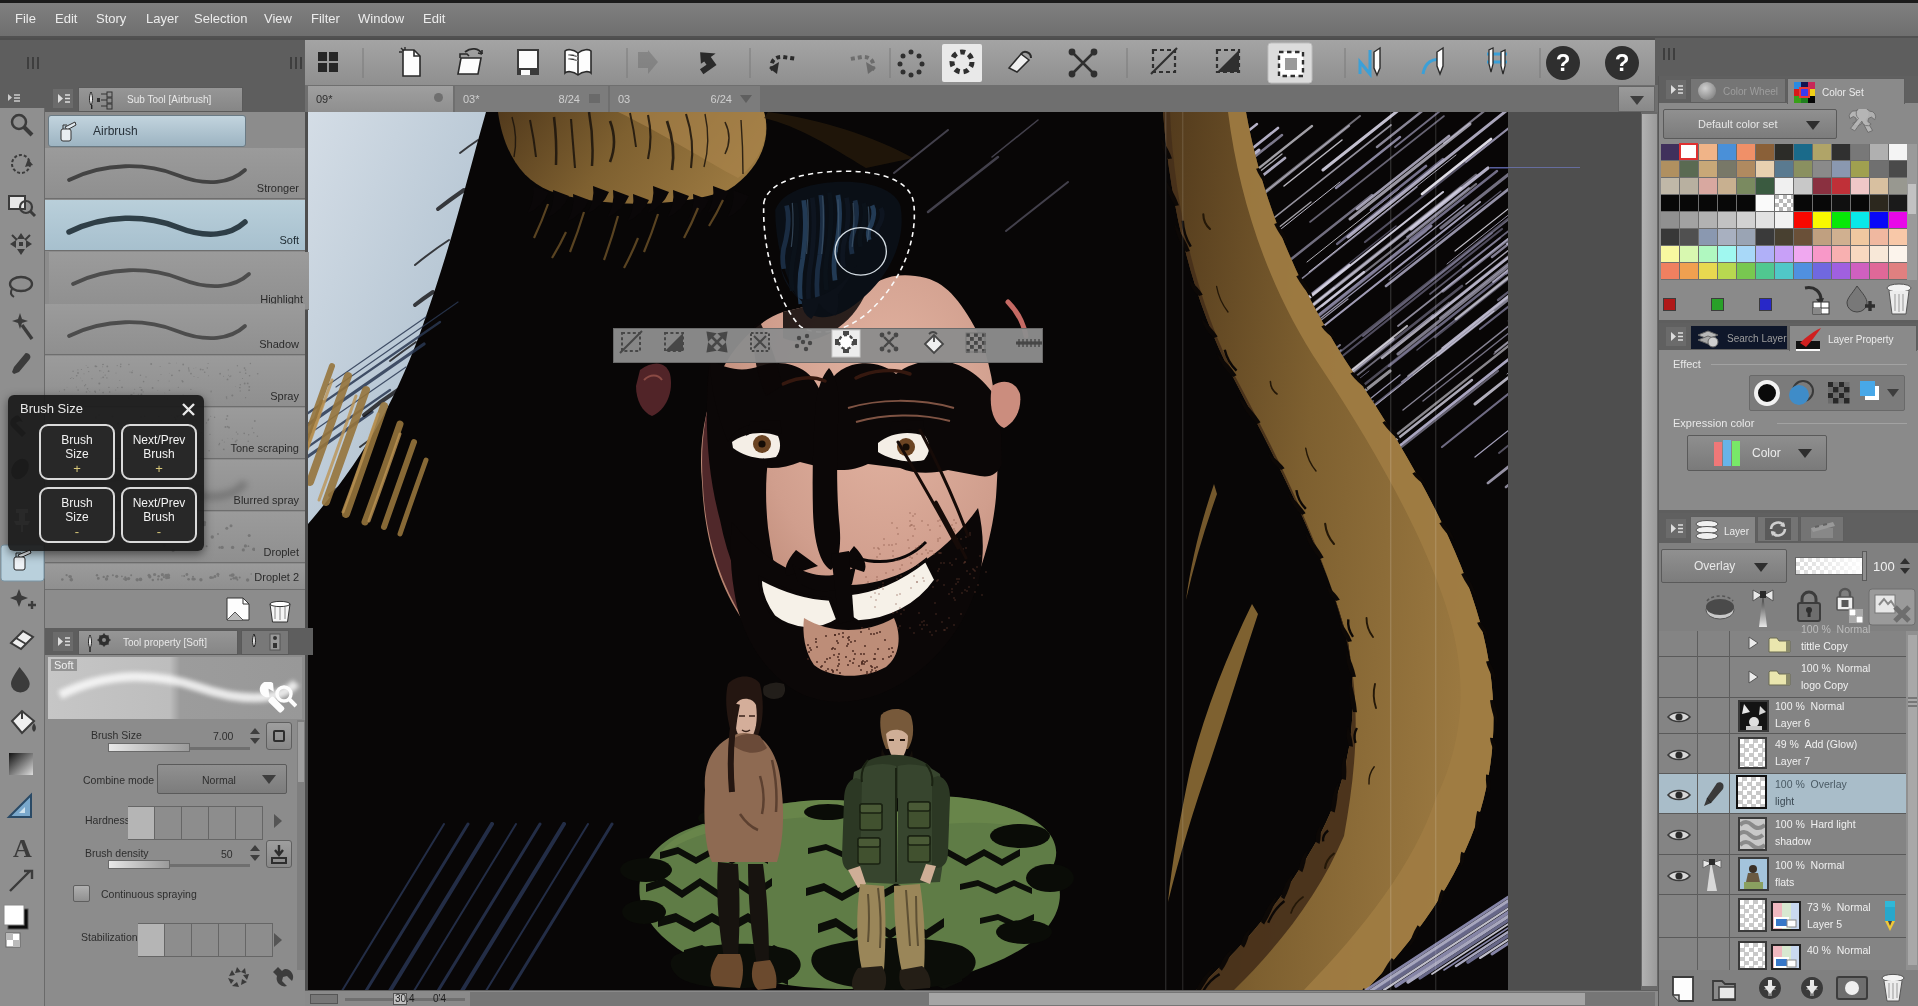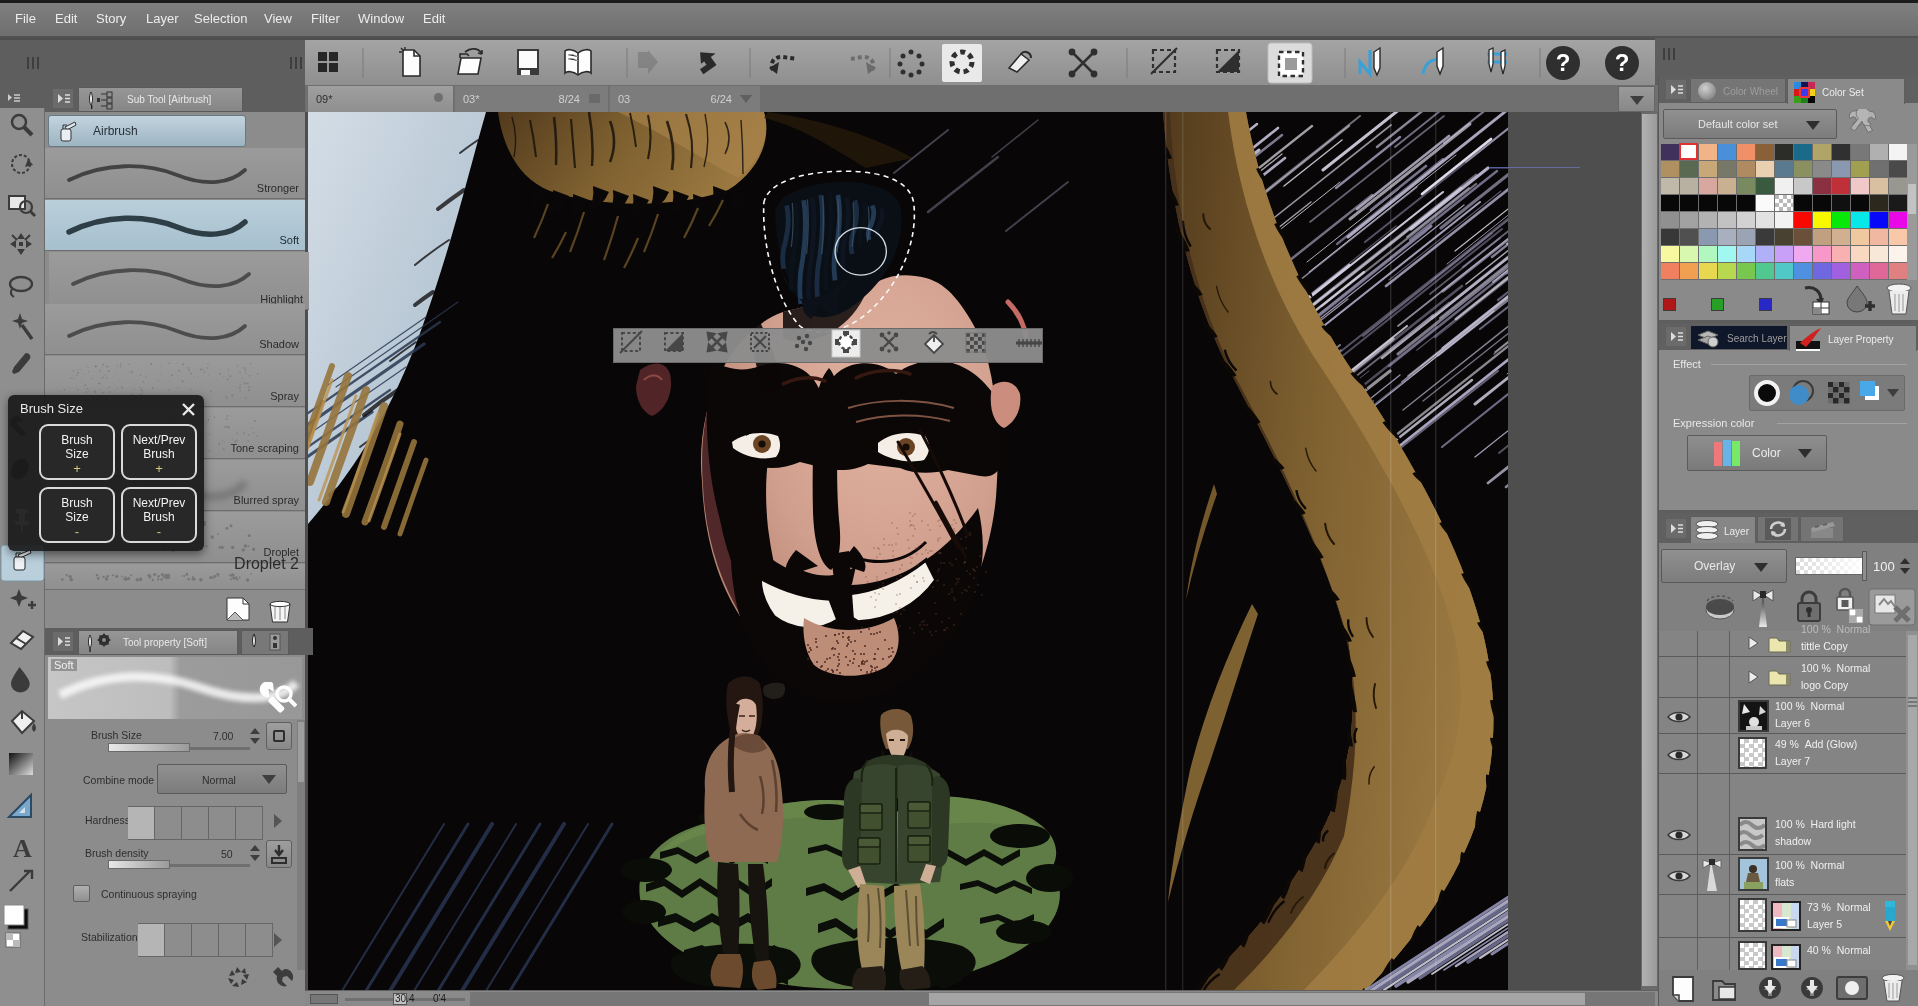--- a/index.html
+++ b/index.html
@@ -1566,21 +1566,21 @@
 <circle cx="181.0" cy="11.9" r="1.7" fill="#4a4a4a"></circle>
 <circle cx="103.1" cy="13.4" r="1.1" fill="#4a4a4a"></circle>
 <circle cx="196.2" cy="8.0" r="0.8" fill="#4a4a4a"></circle>
 <circle cx="52.5" cy="10.3" r="1.2" fill="#4a4a4a"></circle>
 <circle cx="176.7" cy="9.2" r="1.5" fill="#4a4a4a"></circle>
 <circle cx="99.6" cy="8.5" r="1.6" fill="#4a4a4a"></circle>
 <circle cx="176.0" cy="13.2" r="1.0" fill="#4a4a4a"></circle>
 <circle cx="70.8" cy="13.2" r="1.7" fill="#4a4a4a"></circle>
 <circle cx="51.5" cy="13.0" r="1.7" fill="#4a4a4a"></circle>
 </svg>
-<span style="position:absolute;right:6px;bottom:16px;font-size:16px;color:#2b2b2b">Droplet 2</span>
+<span style="position:absolute;right:6px;bottom:6px;font-size:11px;color:#2b2b2b">Droplet 2</span>
     </div>
 <div class="abs" style="left:0;top:506px;width:260px;height:37px;background:#8c8c8c">
 <svg class="abs" style="right:12px;top:4px" width="70" height="32">
         <path d="M4 3 h16 l6 6 v16 h-22 Z" fill="#fdfdfd" stroke="#333"></path>
         <path d="M20 3 v6 h6" fill="none" stroke="#333"></path>
         <path d="M4 25 l8 -8 8 8" fill="#bbb" stroke="#333" stroke-width=".8"></path>
         <g transform="translate(44,2)">
           <path d="M3 7 h20 l-2.5 18 h-15 Z" fill="#f5f5f5" stroke="#333"></path>
           <ellipse cx="13" cy="7" rx="10" ry="2.6" fill="#fff" stroke="#333"></ellipse>
           <path d="M8 10 v12 M13 10 v13 M18 10 v12" stroke="#888"></path>
@@ -2054,20 +2054,33 @@
         </div>
 <div class="abs" style="left:0;top:103px;width:247px;height:40px;border-bottom:1px solid #5a5a5a">
 <svg class="abs" style="left:8px;top:13px" width="24" height="16">
             <path d="M1 8 C6 2 18 2 23 8 C18 14 6 14 1 8 Z" fill="#d8d8d8" stroke="#3a3a3a" stroke-width="1.6"></path>
             <circle cx="12" cy="8" r="3.6" fill="#2a2a2a"></circle>
           </svg>
 <div class="abs" style="left:79px;top:3px;width:29px;height:32px;background:repeating-conic-gradient(#c8c8c8 0 25%,#fff 0 50%) 0 0/9px 9px;border:2px solid #3a3a3a"></div>
 <span style="position:absolute;left:116px;top:4px;font-size:10.5px;color:#f0f0f0">49 %&nbsp;&nbsp;Add (Glow)</span>
 <span style="position:absolute;left:116px;top:21px;font-size:10.5px;color:#f0f0f0">Layer 7</span>
         </div>
+<div class="abs" style="left:0;top:143px;width:247px;height:40px;background:#a9bdc9;border-bottom:1px solid #5a5a5a">
+<svg class="abs" style="left:8px;top:13px" width="24" height="16">
+            <path d="M1 8 C6 2 18 2 23 8 C18 14 6 14 1 8 Z" fill="#d8d8d8" stroke="#3a3a3a" stroke-width="1.6"></path>
+            <circle cx="12" cy="8" r="3.6" fill="#2a2a2a"></circle>
+          </svg>
+<svg class="abs" style="left:40px;top:7px" width="26" height="28">
+            <path d="M18 2 C22 0 26 3 24 8 L12 22 L5 25 L8 17 Z" fill="#3a3a3a"></path>
+            <path d="M8 17 L12 22" stroke="#222"></path>
+          </svg>
+<div class="abs" style="left:77px;top:1px;width:31px;height:34px;background:repeating-conic-gradient(#c8c8c8 0 25%,#fff 0 50%) 0 0/9px 9px;border:2px solid #111"></div>
+<span style="position:absolute;left:116px;top:4px;font-size:10.5px;color:#4a5a64">100 %&nbsp;&nbsp;Overlay</span>
+<span style="position:absolute;left:116px;top:21px;font-size:10.5px;color:#3c4a54">light</span>
+        </div>
 <div class="abs" style="left:0;top:183px;width:247px;height:41px;border-bottom:1px solid #5a5a5a">
 <svg class="abs" style="left:8px;top:13px" width="24" height="16">
             <path d="M1 8 C6 2 18 2 23 8 C18 14 6 14 1 8 Z" fill="#d8d8d8" stroke="#3a3a3a" stroke-width="1.6"></path>
             <circle cx="12" cy="8" r="3.6" fill="#2a2a2a"></circle>
           </svg>
 <div class="abs" style="left:79px;top:3px;width:29px;height:34px;background:#cfcfcf;border:2px solid #3a3a3a;overflow:hidden"><svg width="25" height="30">
               <rect width="25" height="30" fill="#c8c8c8"></rect>
               <path d="M0 6 q6 -6 12 0 q6 6 13 0 M-2 16 q6 -6 12 0 q6 6 13 0 M0 26 q6 -6 12 0 q6 6 13 0" stroke="#8a8a8a" stroke-width="4" fill="none"></path>
             </svg></div>
 <span style="position:absolute;left:116px;top:4px;font-size:10.5px;color:#f0f0f0">100 %&nbsp;&nbsp;Hard light</span>

